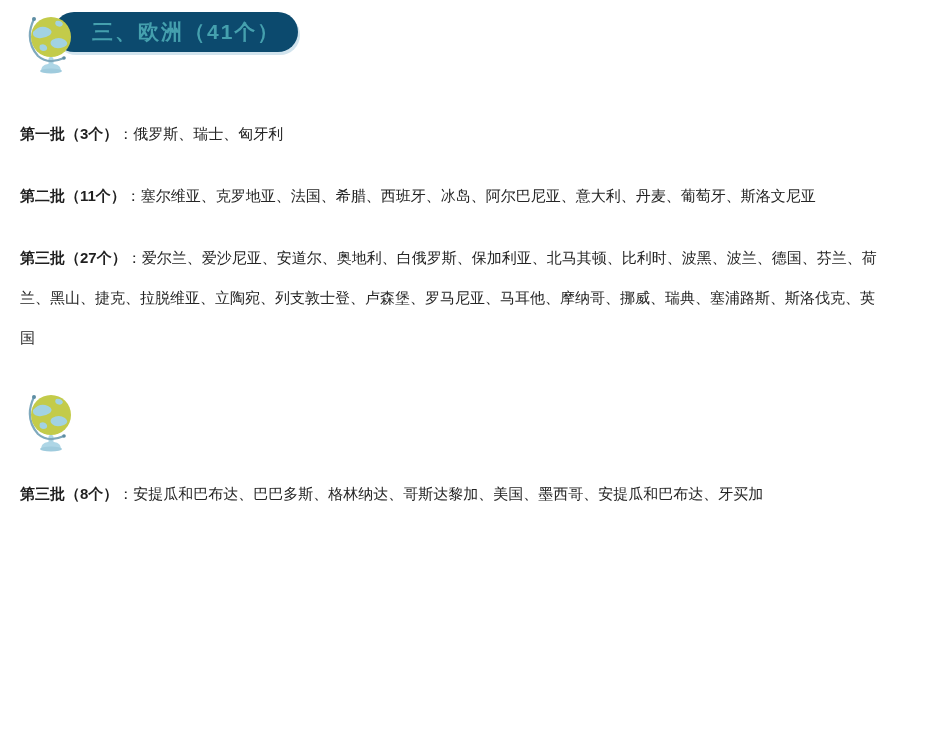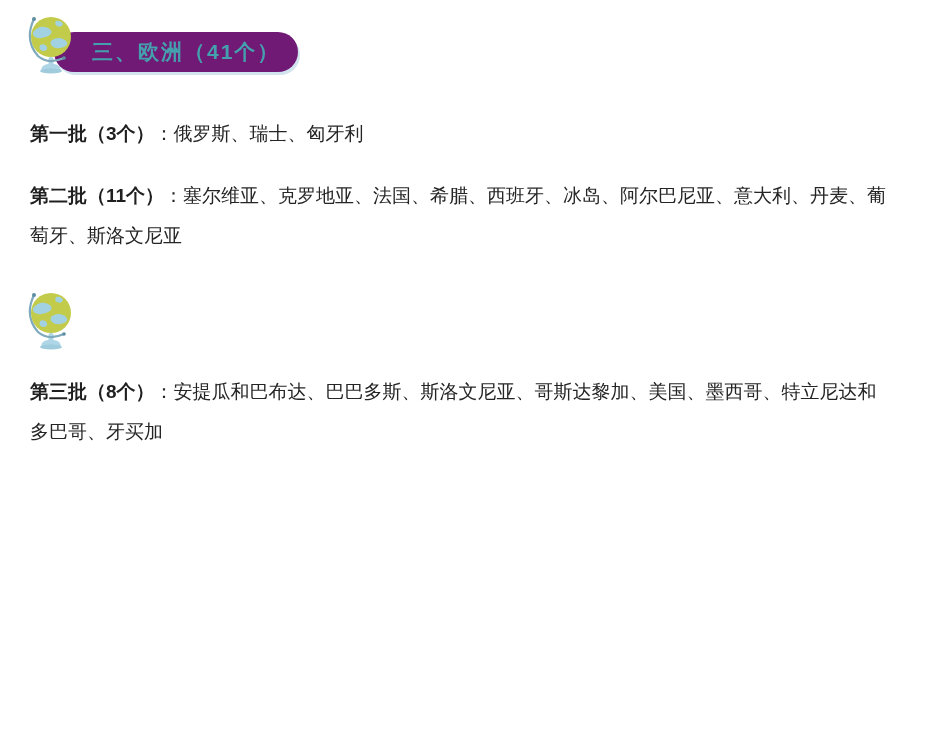--- a/index.html
+++ b/index.html
@@ -27,46 +27,46 @@
     position: absolute;
     left: 0;
     top: 0;
     width: 50px;
     height: 62px;
     z-index: 2;
   }
   .sec-header .pill {
     position: absolute;
     left: 28px;
-    top: 20px;
+    top: 0;
     height: 40px;
     border-radius: 21px;
-    background: #701a75;
+    background: #0c4a6e;
     box-shadow: 2px 3px 0 rgba(173, 206, 224, 0.55);
     padding: 0 18px 0 38px;
     display: flex;
     align-items: center;
     z-index: 1;
     white-space: nowrap;
   }
   .sec-header .pill .pill-text {
     font-size: 21px;
     font-weight: bold;
     letter-spacing: 2px;
     color: #45a0ae;
   }
   .sec-header.second { margin-top: 32px; }
   .sec-header.first  { margin-top: 12px; }
 
   
   .batch {
     width: 858px;
-    margin-left: 30px;
+    margin-left: 20px;
     margin-top: 22px;
-    font-size: 19px;
+    font-size: 15px;
     line-height: 40px;
     color: #252525;
     letter-spacing: 0;
     word-break: break-all;
   }
   .batch.first-after-header { margin-top: 40px; }
   .batch .batch-label {
     font-weight: bold;
     color: #1f1f1f;
   }
@@ -106,36 +106,39 @@
   </div>
 
   <p class="batch first-after-header">
     <span class="batch-label">第一批（3个）</span><span class="batch-colon">：</span><span class="batch-countries">俄罗斯、瑞士、匈牙利</span>
   </p>
 
   <p class="batch">
     <span class="batch-label">第二批（11个）</span><span class="batch-colon">：</span><span class="batch-countries">塞尔维亚、克罗地亚、法国、希腊、西班牙、冰岛、阿尔巴尼亚、意大利、丹麦、葡萄牙、斯洛文尼亚</span>
   </p>
 
+  <p class="batch">
+    <span class="batch-label">第三批（27个）</span><span class="batch-colon">：</span><span class="batch-countries">爱尔兰、爱沙尼亚、安道尔、奥地利、白俄罗斯、保加利亚、北马其顿、比利时、波黑、波兰、德国、芬兰、荷兰、黑山、捷克、拉脱维亚、立陶宛、列支敦士登、卢森堡、罗马尼亚、马耳他、摩纳哥、挪威、瑞典、塞浦路斯、斯洛伐克、英国</span>
+  </p>
 
   <div class="sec-header second">
     <svg class="globe" viewBox="0 0 50 62" aria-hidden="true">
       <path d="M15 59 Q15 53 22 52 L28 52 Q35 53 35 59 Z" fill="#aed6e6"></path>
       <ellipse cx="25" cy="59" rx="11" ry="2.6" fill="#9fcbdd"></ellipse>
       <rect x="22.5" y="45" width="5" height="9" rx="2" fill="#aed6e6"></rect>
       <path d="M8 7 Q-2 28 12 44 Q22 53 38 46" fill="none" stroke="#7fa9bd" stroke-width="2.2" stroke-linecap="round"></path>
       <circle cx="8" cy="7" r="2" fill="#5d8da3"></circle>
       <circle cx="38" cy="46" r="1.8" fill="#5d8da3"></circle>
       <circle cx="25" cy="25" r="20" fill="#c3cb4a"></circle>
       <path d="M7 20 Q14 12 22 16 Q28 19 24 23 Q18 27 12 26 Q6 25 7 20 Z" fill="#a2d2e2"></path>
       <path d="M26 28 Q33 24 39 28 Q44 32 38 35 Q30 38 26 34 Q23 31 26 28 Z" fill="#a2d2e2"></path>
       <path d="M14 33 Q19 31 21 35 Q22 39 17 39 Q12 38 14 33 Z" fill="#a2d2e2"></path>
       <path d="M30 9 Q35 8 37 12 Q36 16 31 14 Q28 12 30 9 Z" fill="#a2d2e2"></path>
     </svg>
   </div>
 
 
 
   <p class="batch">
-    <span class="batch-label">第三批（8个）</span><span class="batch-colon">：</span><span class="batch-countries">安提瓜和巴布达、巴巴多斯、斯洛文尼亚、哥斯达黎加、美国、墨西哥、特立尼达和多巴哥、牙买加</span>
+    <span class="batch-label">第三批（8个）</span><span class="batch-colon">：</span><span class="batch-countries">安提瓜和巴布达、巴巴多斯、格林纳达、哥斯达黎加、美国、墨西哥、安提瓜和巴布达、牙买加</span>
   </p>
 
 </div>
 
 </body></html>

